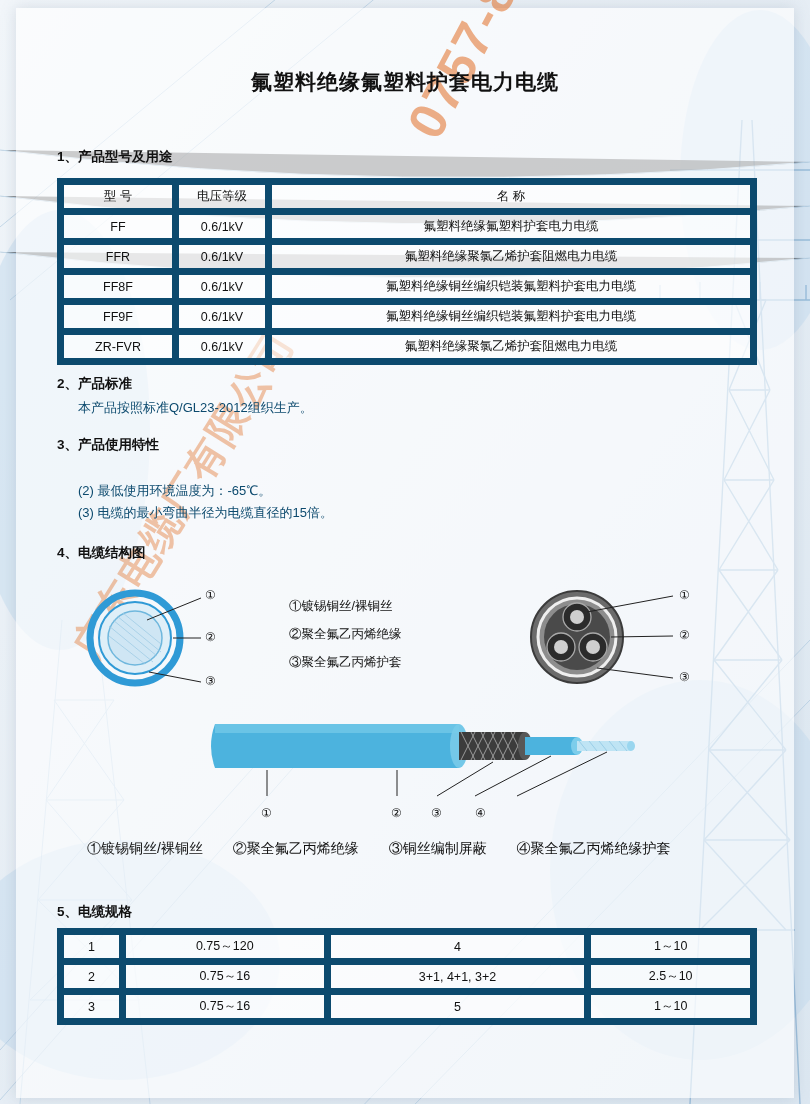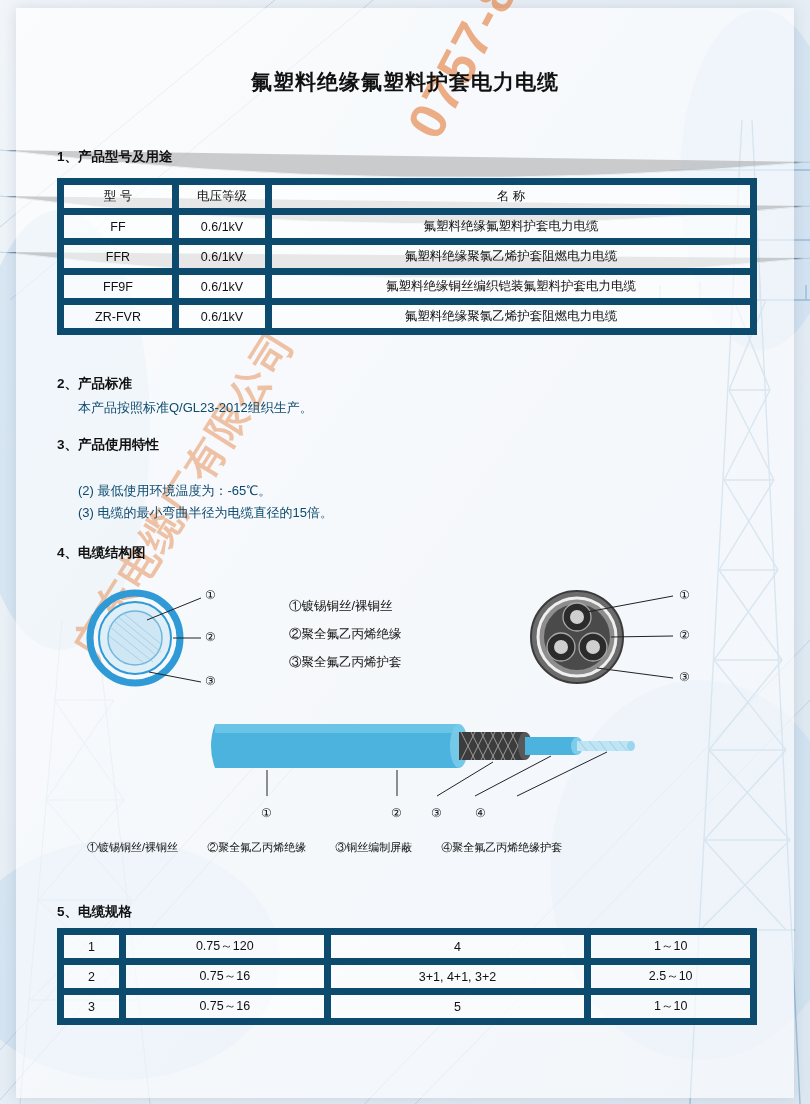--- a/index.html
+++ b/index.html
@@ -94,21 +94,21 @@
   #tbl-spec .s4 { width:205px; }
   sup { font-size:8px; }
 
   
   #fig { position:absolute; left:57px; top:578px; width:700px; height:300px; }
   .fig-label {
     position:absolute; font-size:12.5px; color:#111; white-space:nowrap;
   }
   .fig-legend {
     position:absolute; left:30px; top:262px;
-    font-size:11px; color:#111; white-space:nowrap;
+    font-size:14px; color:#111; white-space:nowrap;
   }
   .fig-legend span { margin-right: 26px; }
   .callout {
     position:absolute; font-size:12px; color:#111;
   }
 </style>
 </head>
 <body>
 
 <div id="bg">
@@ -186,20 +186,25 @@
     </tr>
     <tr>
       <td>FF</td>
       <td>0.6/1kV</td>
       <td>氟塑料绝缘氟塑料护套电力电缆</td>
     </tr>
     <tr>
       <td>FFR</td>
       <td>0.6/1kV</td>
       <td>氟塑料绝缘聚氯乙烯护套阻燃电力电缆</td>
+    </tr>
+    <tr>
+      <td>FF8F</td>
+      <td>0.6/1kV</td>
+      <td>氟塑料绝缘铜丝编织铠装氟塑料护套电力电缆</td>
     </tr>
     <tr>
       <td>FF9F</td>
       <td>0.6/1kV</td>
       <td>氟塑料绝缘铜丝编织铠装氟塑料护套电力电缆</td>
     </tr>
     <tr>
       <td>ZR-FVR</td>
       <td>0.6/1kV</td>
       <td>氟塑料绝缘聚氯乙烯护套阻燃电力电缆</td>

